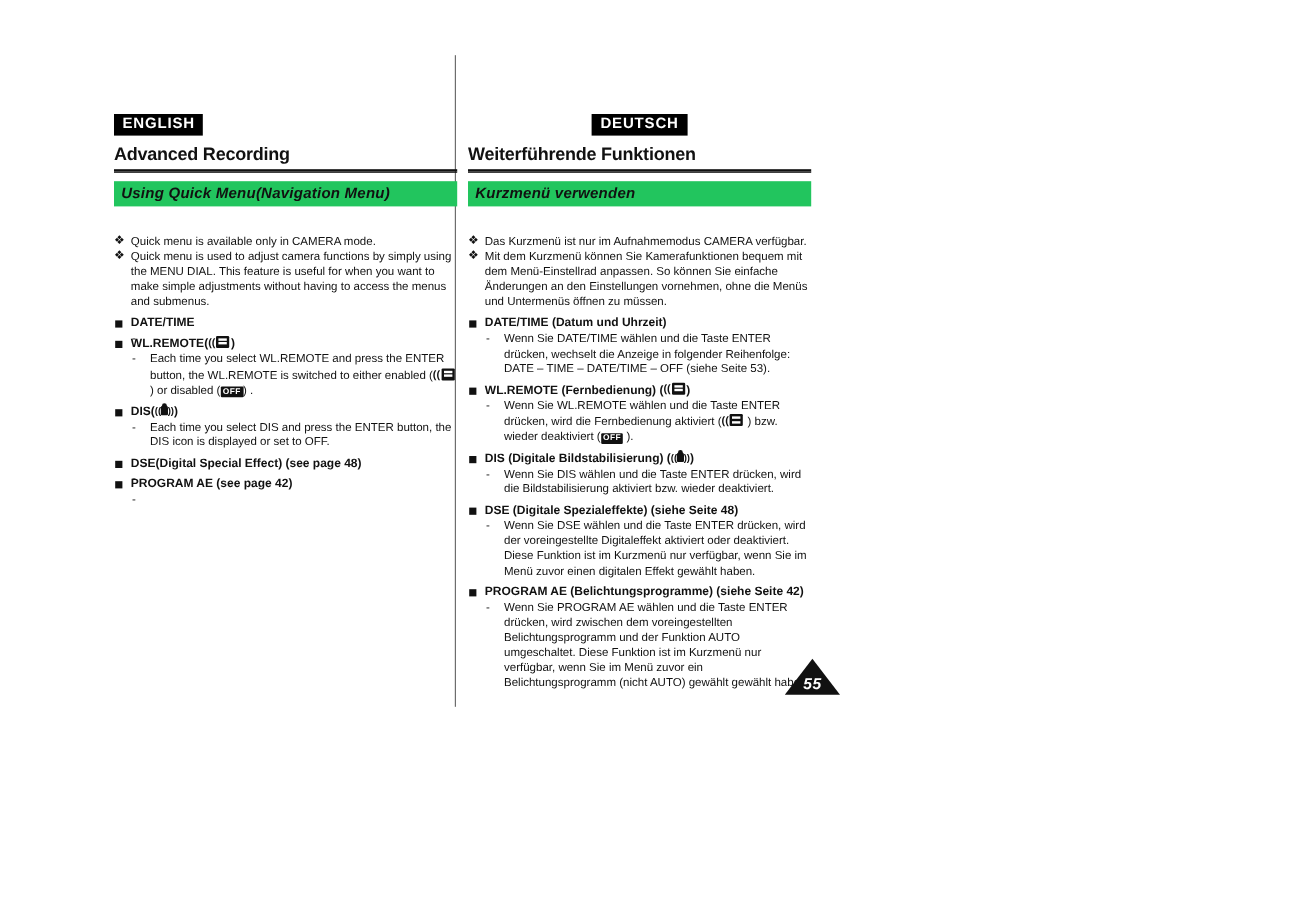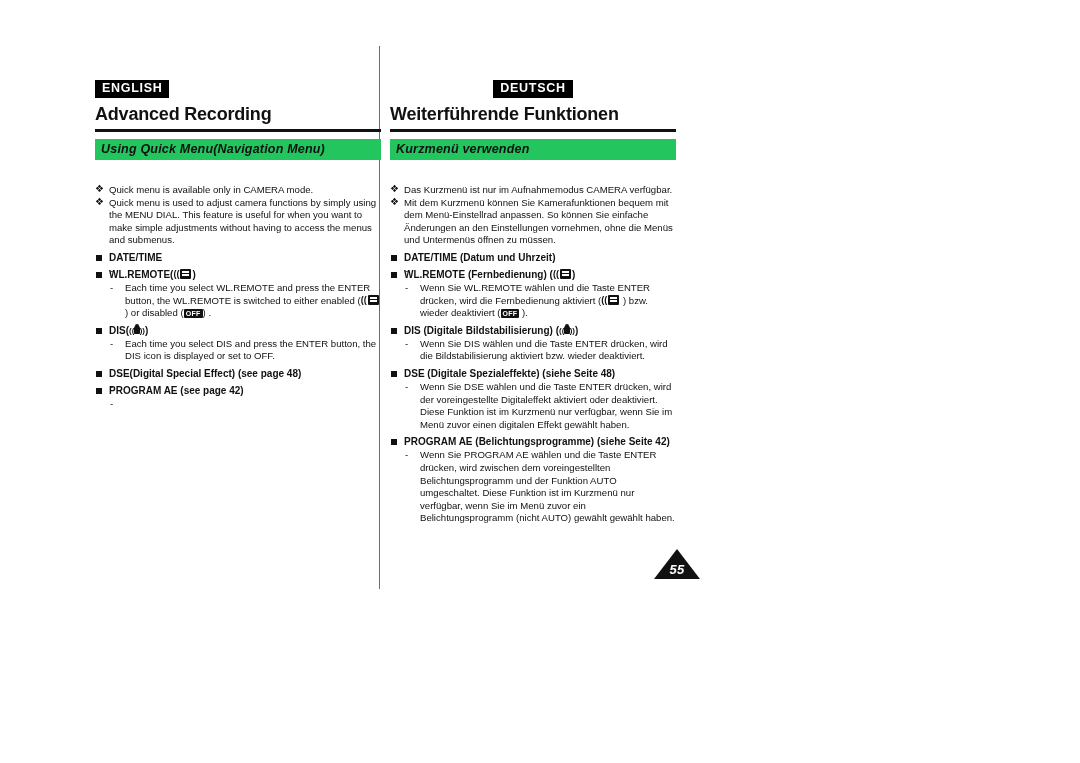--- a/index.html
+++ b/index.html
@@ -31,21 +31,21 @@
     left: 379px;
     top: 46px;
     width: 1px;
     height: 543px;
     background: #6d6d6d;
   }
 
   
   .col {
     position: absolute;
-    top: 78px;
+    top: 94px;
     width: 286px;
   }
   .col-en { left: 95px; }
   .col-de { left: 390px; }
 
   
   .lang-row {
     height: 22px;
     position: relative;
   }
@@ -56,21 +56,21 @@
     font-size: 12.5px;
     font-weight: bold;
     letter-spacing: 0.7px;
     padding: 2px 7px 3px 7px;
     line-height: 1;
   }
   .lang-row.right { text-align: center; }
 
   
   .chapter-title {
-    font-size: 18px;
+    font-size: 15px;
     font-weight: bold;
     letter-spacing: -0.2px;
     margin-top: 4px;
     padding-bottom: 3px;
     white-space: nowrap;
   }
   .title-rule {
     height: 0;
     border-top: 2px solid #111;
     border-bottom: 1px solid #111;
@@ -358,20 +358,21 @@
         <p>Mit dem Kurzmenü können Sie Kamerafunktionen bequem mit dem Menü-Einstellrad anpassen. So können Sie einfache Änderungen an den Einstellungen vornehmen, ohne die Menüs und Untermenüs öffnen zu müssen.</p>
       </div>
 
       <div class="blk">
         <div class="blk-head">
           <span class="sq"></span>
           <span>DATE/TIME (Datum und Uhrzeit)</span>
         </div>
         <div class="blk-body">
           <span class="dash">-</span>
+          <p>Wenn Sie DATE/TIME wählen und die Taste ENTER drücken, wechselt die Anzeige in folgender Reihenfolge: DATE  – TIME – DATE/TIME  – OFF (siehe Seite 53).</p>
         </div>
       </div>
 
       <div class="blk">
         <div class="blk-head">
           <span class="sq"></span>
           <span>WL.REMOTE (Fernbedienung)</span> <span>(</span><span class="ic ic-remote"><span class="wave">((</span><span class="body"></span></span><span>)</span>
         </div>
         <div class="blk-body">
           <span class="dash">-</span>

